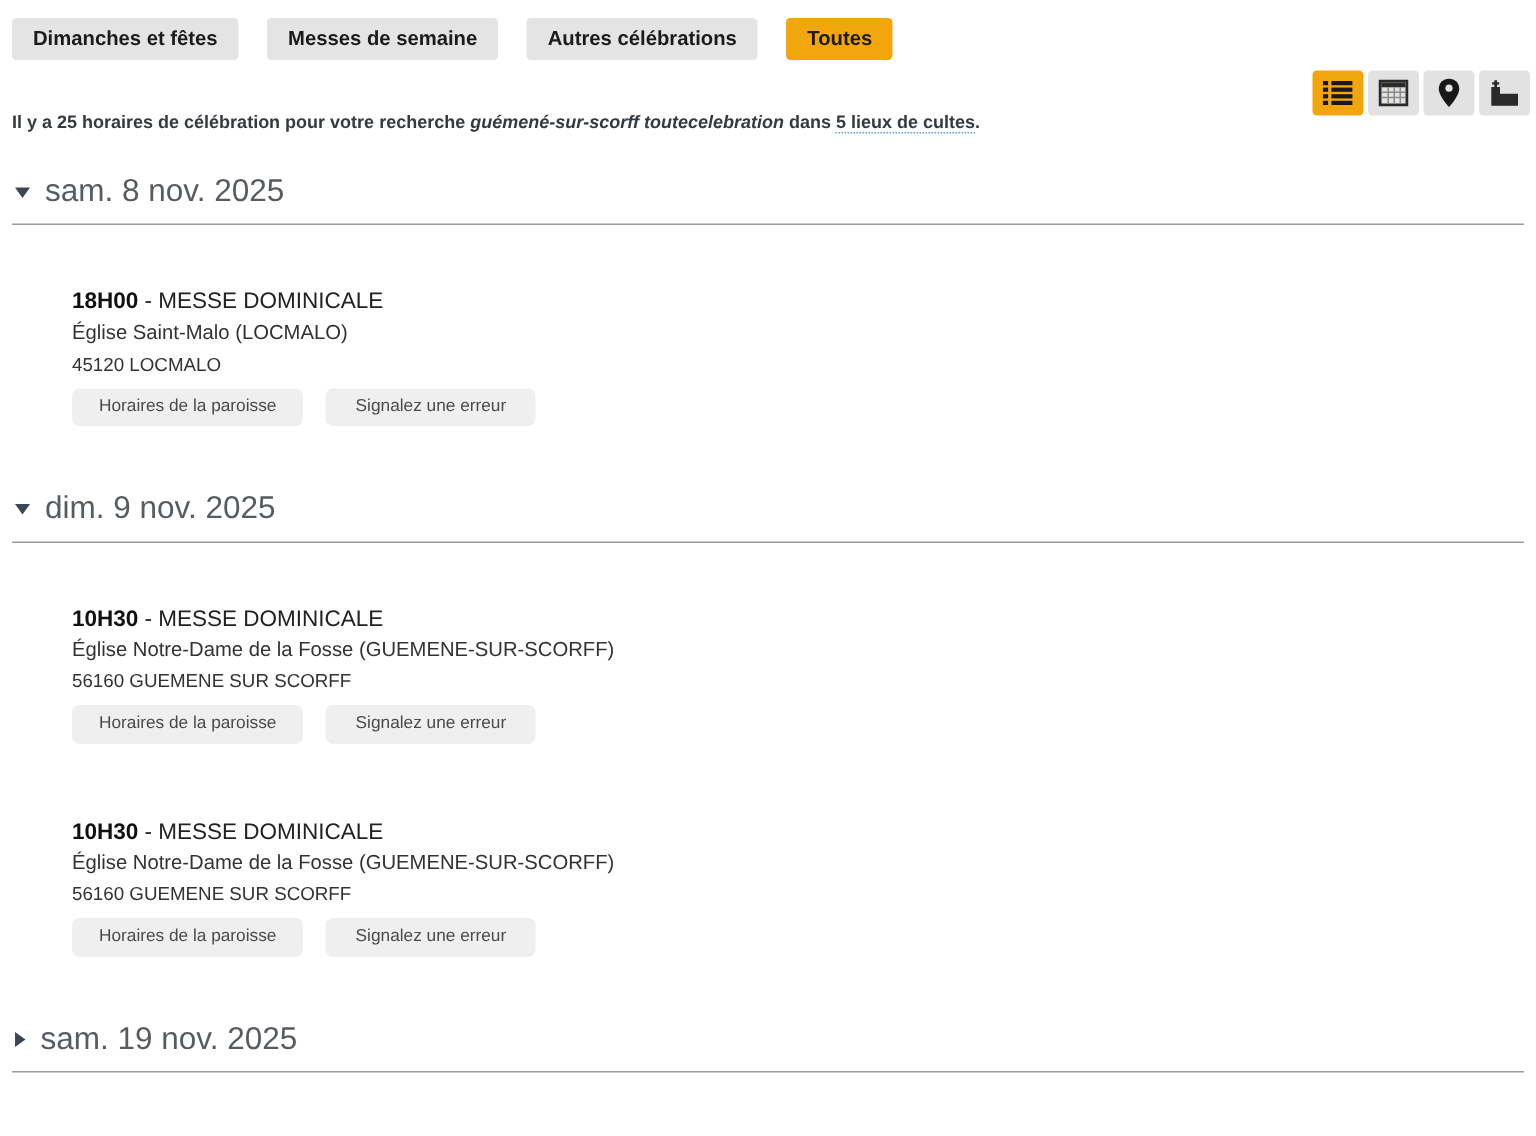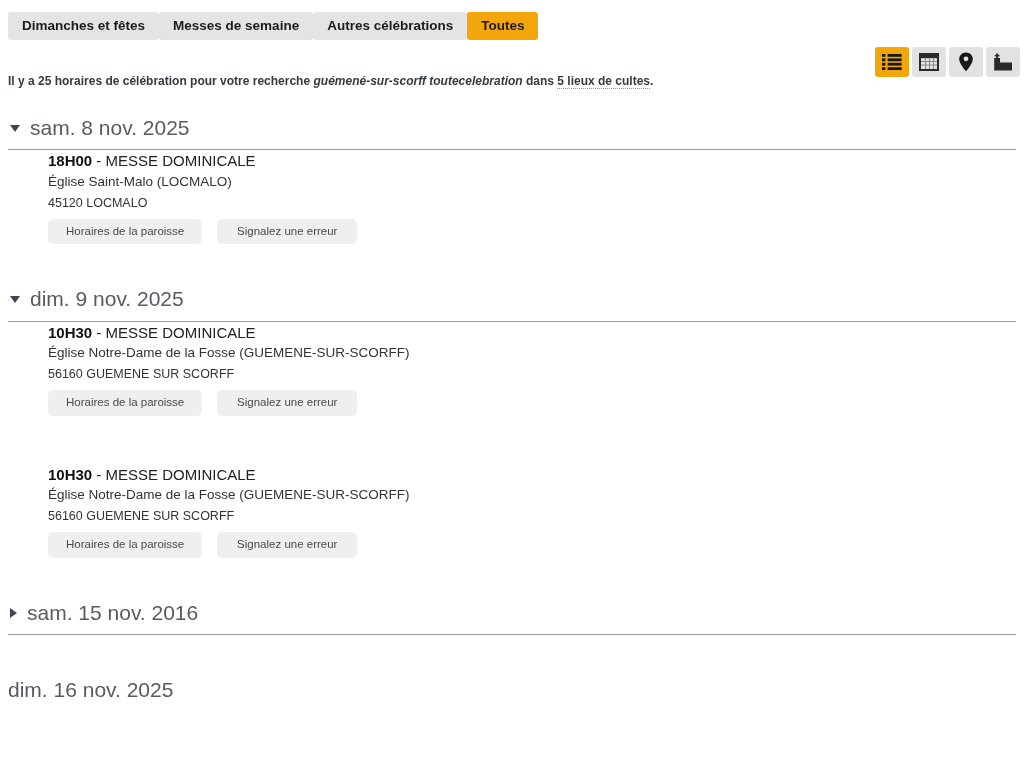--- a/index.html
+++ b/index.html
@@ -6,21 +6,21 @@
   html, body { background: #ffffff; }
   body {
     width: 1024px; min-height: 757px;
     font-family: "Liberation Sans", sans-serif;
     color: #2b2b2b;
     position: relative;
   }
   .page { padding: 12px 8px 10px 8px; position: relative; }
 
   
-  .tabs { display: flex; gap: 0; }
+  .tabs { display: flex; gap: 19px; }
   .tab {
     border: none; cursor: pointer;
     background: #e4e4e4; color: #1b1b1b;
     font-family: "Liberation Sans", sans-serif;
     font-size: 13.5px; font-weight: 700;
     padding: 6px 14px; border-radius: 3px;
     line-height: 1.15;
   }
   .tab.active { background: #f3a60b; }
 
@@ -59,21 +59,21 @@
     border-top: 5px solid transparent; border-bottom: 5px solid transparent;
     border-left: 7px solid #3e4653;
   }
   .day-title {
     font-size: 21px; font-weight: 400; color: #575c62; line-height: 1.25;
   }
   .day-rule { border-bottom: 1px solid #9b9b9b; margin-top: 8px; }
 
   
   .day-events { padding-left: 40px; }
-  .event { }
+  .event { margin-top: 40px; }
   .event + .event { margin-top: 48px; }
   .event-title { font-size: 15px; color: #222; line-height: 1.42; }
   .event-title .time { font-weight: 700; color: #111; }
   .event-church { font-size: 13.5px; color: #333; line-height: 1.55; }
   .event-city { font-size: 12.5px; color: #333; line-height: 1.6; }
   .event-actions { margin-top: 6px; display: flex; gap: 15px; }
   .pill {
     border: none; cursor: pointer;
     background: #efefef; color: #4a4a4a;
     font-family: "Liberation Sans", sans-serif;
@@ -193,21 +193,21 @@
           <button class="pill">Horaires de la paroisse</button>
           <button class="pill">Signalez une erreur</button>
         </div>
       </div>
     </div>
   </section>
 
   <section class="day">
     <div class="day-header">
       <span class="tri right"></span>
-      <h2 class="day-title">sam. 15 nov. 2016</h2>
+      <h2 class="day-title">sam. 19 nov. 2025</h2>
     </div>
     <div class="day-rule"></div>
   </section>
 
   <section class="day">
     <div class="day-header">
 
       <h2 class="day-title">dim. 16 nov. 2025</h2>
     </div>
 

